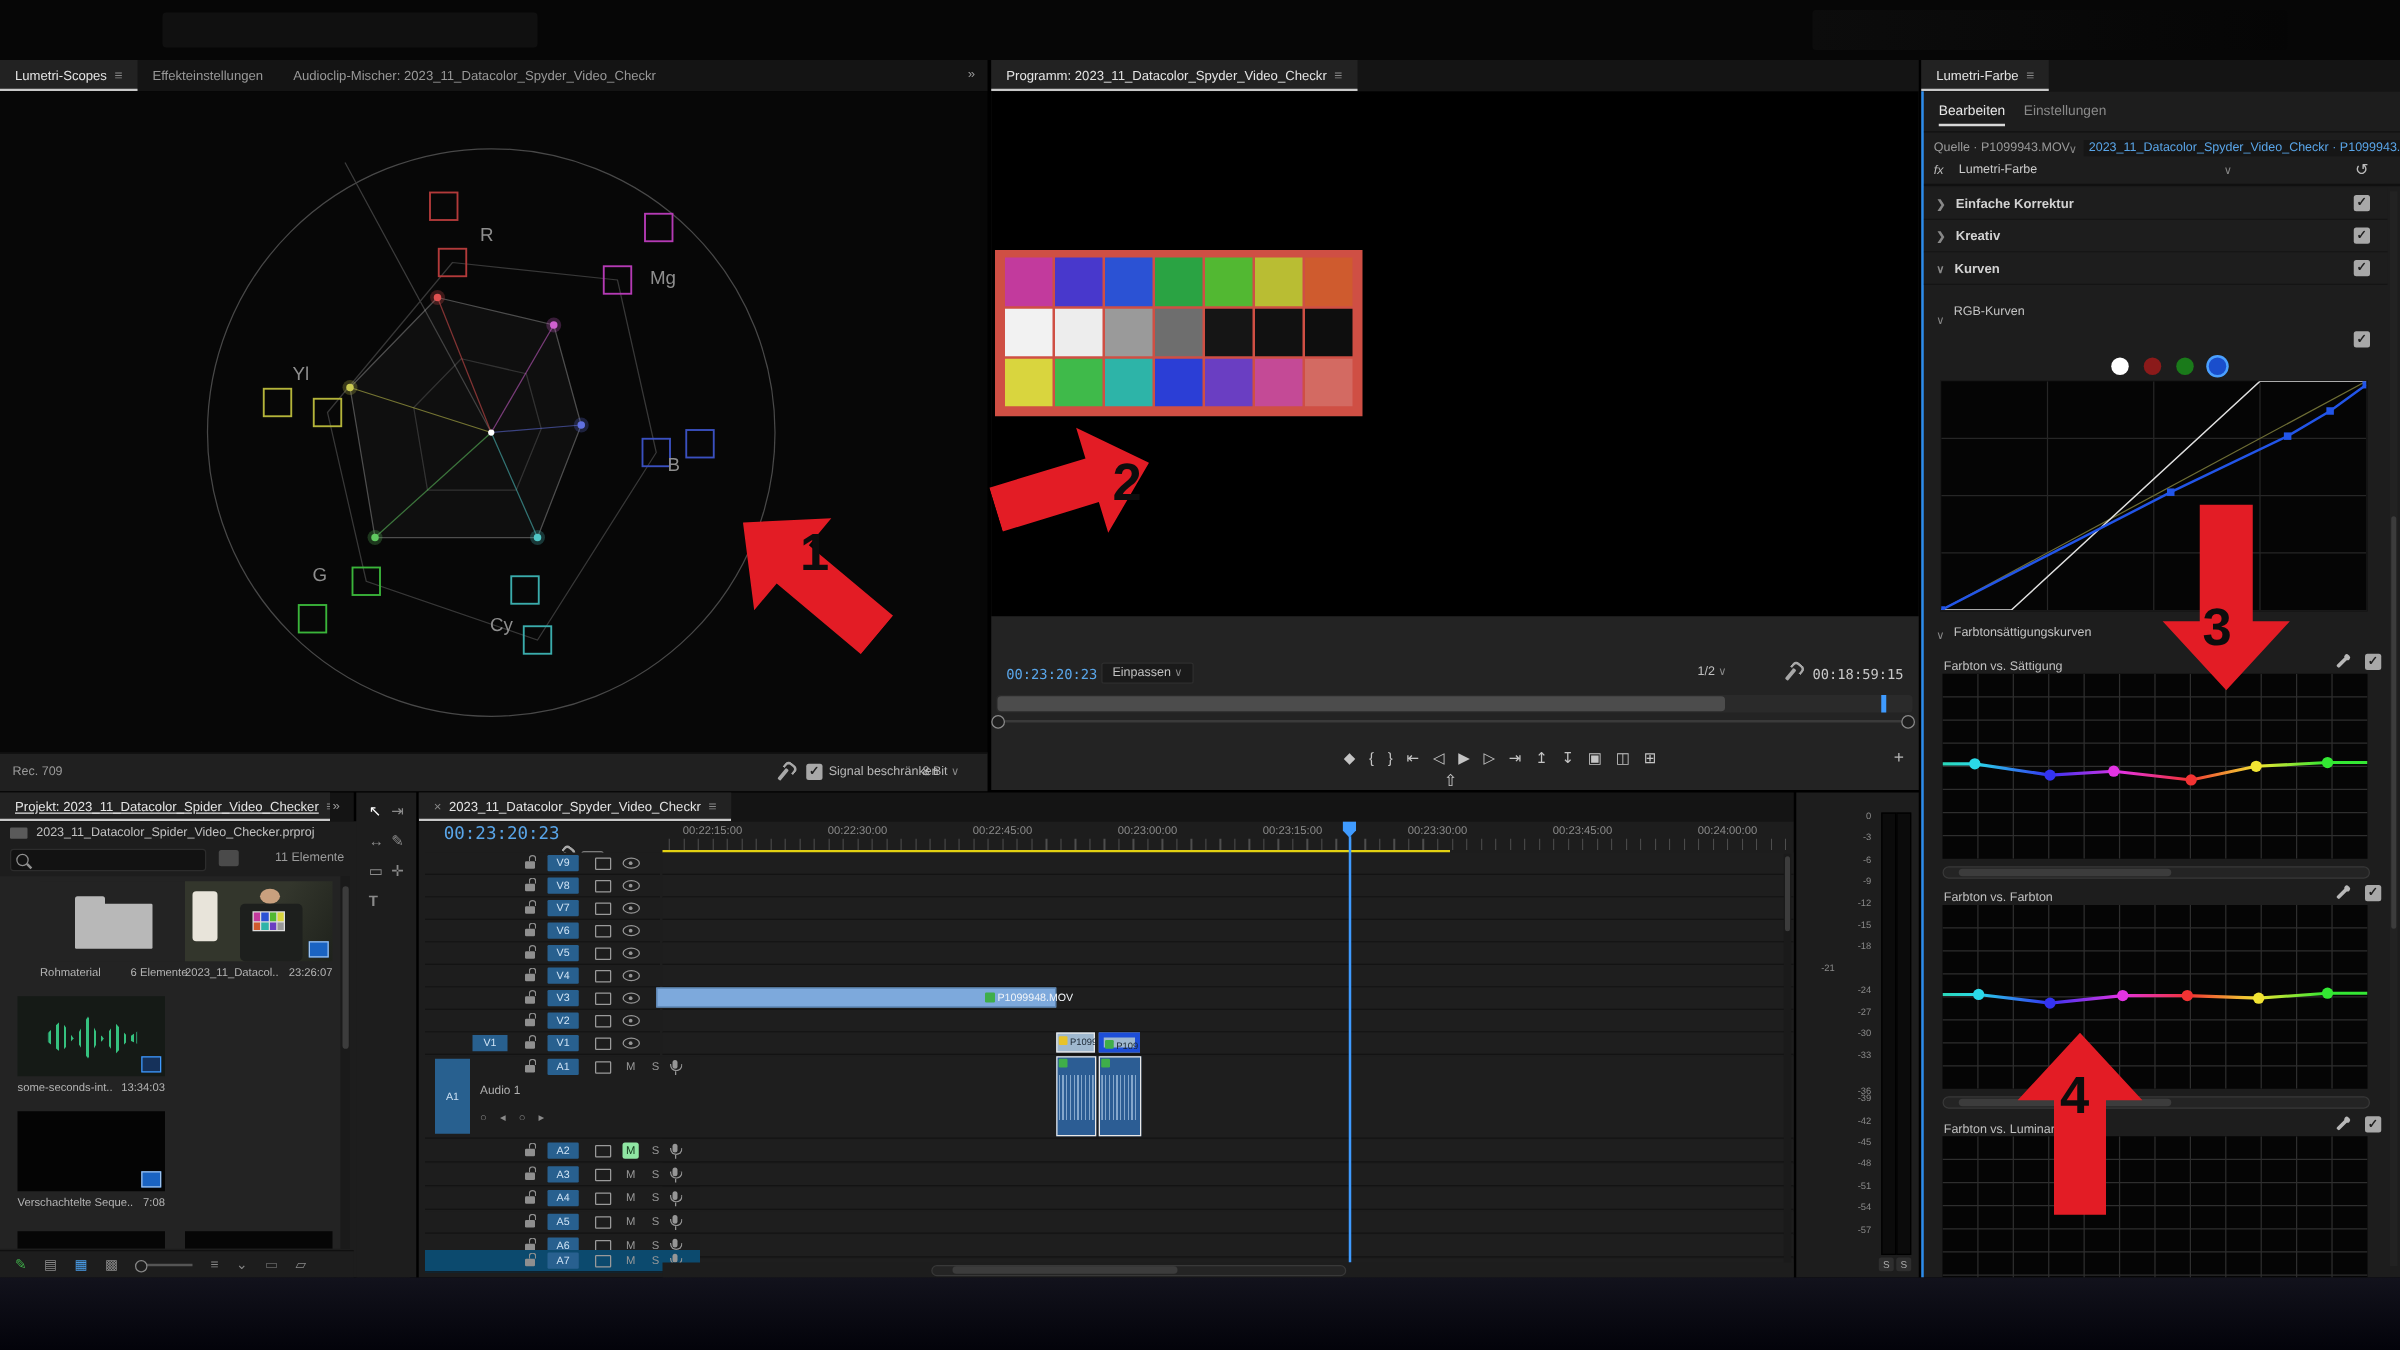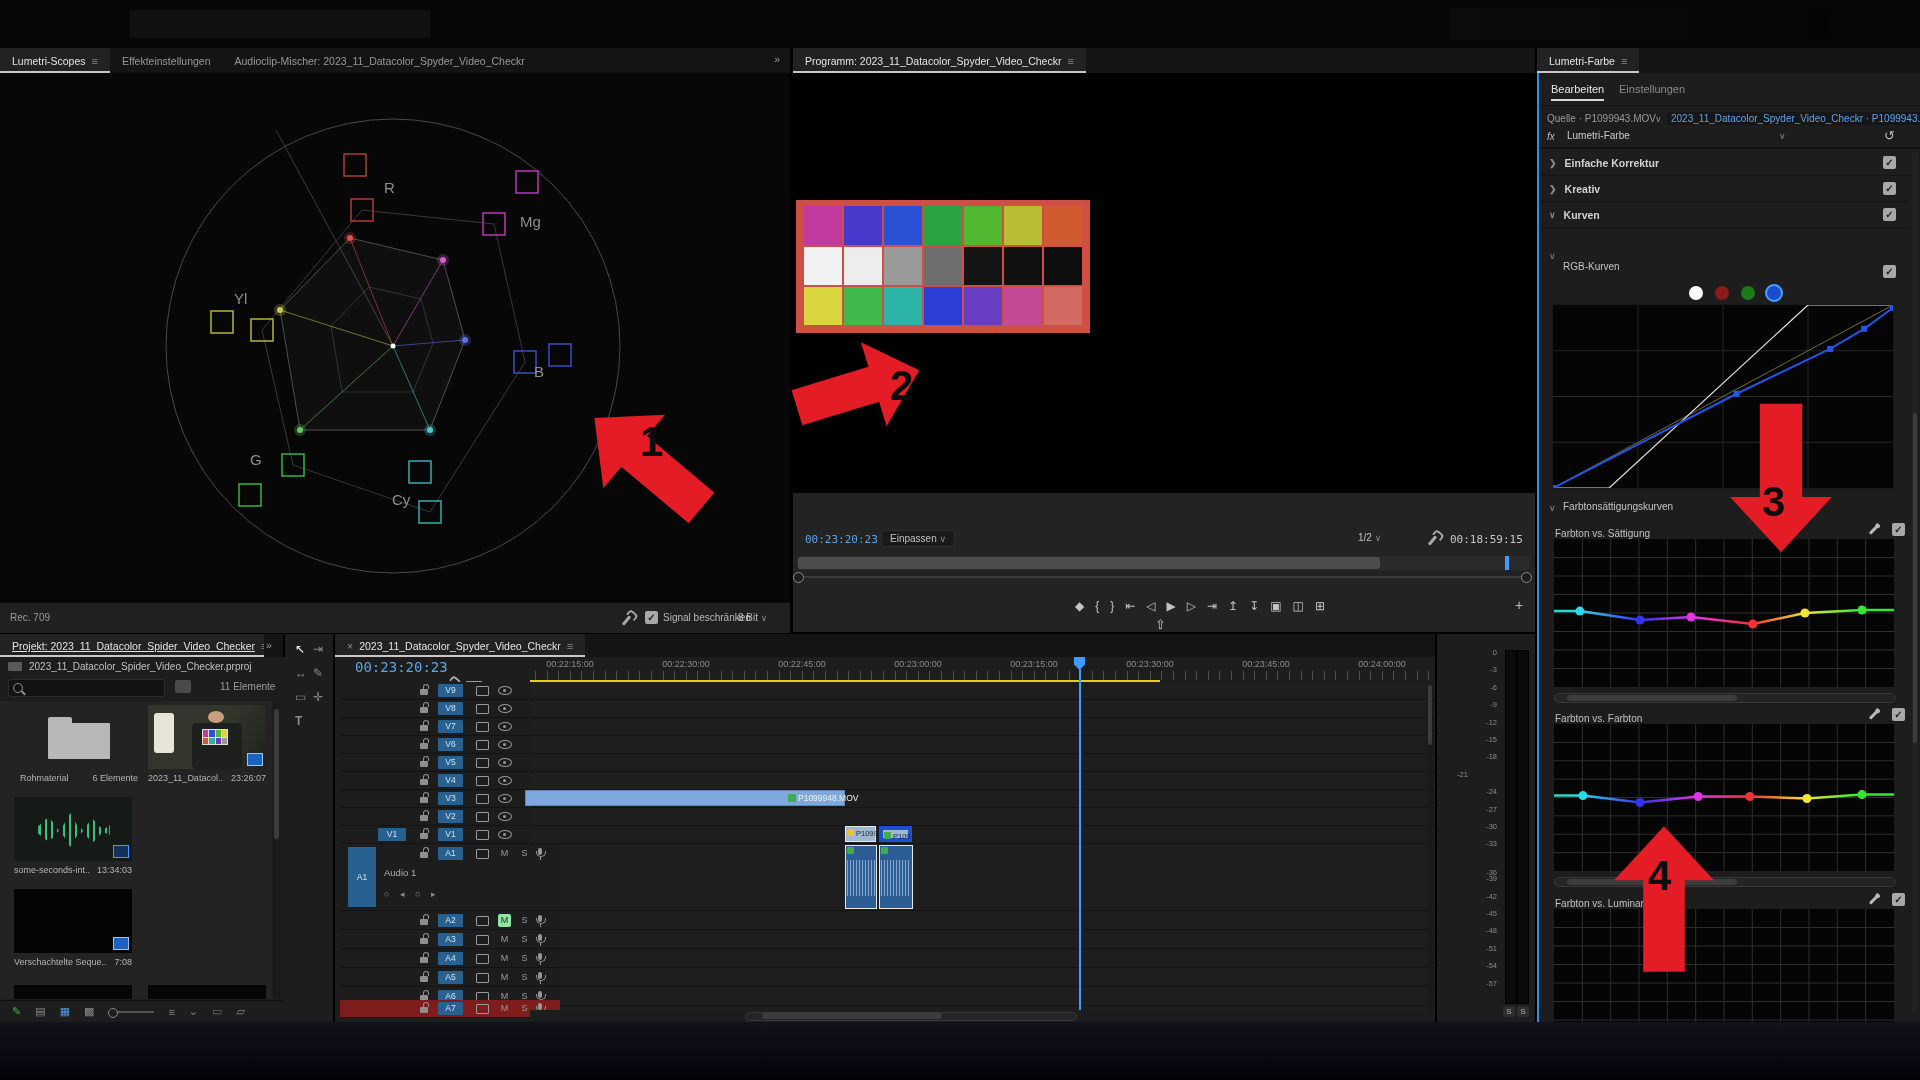--- a/index.html
+++ b/index.html
@@ -218,21 +218,21 @@
     <div class="abs" style="left:8px;top:4px;display:flex;gap:7px;align-items:center;">
       <span style="width:14px;height:9px;background:#5a5a5a;display:inline-block;border-radius:1px;"></span>
       <span class="t10" style="color:#c0c0c0;">2023_11_Datacolor_Spider_Video_Checker.prproj</span>
     </div>
     <div class="abs" style="left:8px;top:22px;width:155px;height:16px;background:#121212;border:1px solid #2c2c2c;border-radius:3px;">
       <span class="mag" style="position:absolute;left:4px;top:3px;"></span>
     </div>
     <span class="abs" style="left:175px;top:23px;width:16px;height:13px;background:#4a4a4a;border-radius:2px;"></span>
     <span class="abs t10" style="left:220px;top:24px;color:#9a9a9a;">11 Elemente</span>
     <div id="proj-items" style="position:absolute;left:0;top:44px;width:272px;height:298px;overflow:hidden;background:#232323;">
-        <div style="position: absolute; left: 20px; top: 4px; width: 118px; height: 88px;">
+        <div style="position: absolute; left: 32px; top: 4px; width: 118px; height: 88px;">
           <div style="position: absolute; left: 0px; top: 0px; width: 118px; height: 64px; background: rgb(35, 35, 35);">
             <div style="position: absolute; left: 28px; top: 12px; width: 24px; height: 7px; background: rgb(184, 184, 184); border-radius: 2px 2px 0px 0px;"></div>
             <div style="position: absolute; left: 28px; top: 18px; width: 62px; height: 36px; background: rgb(184, 184, 184); border-radius: 1px;"></div>
           </div>
           <div style="position: absolute; left: 0px; top: 68px; width: 118px; font-size: 9px; color: rgb(180, 180, 180); display: flex; justify-content: space-between;">
             <span>Rohmaterial</span>
             <span>6 Elemente</span>
           </div>
         </div>
         <div style="position: absolute; left: 148px; top: 4px; width: 118px; height: 88px;">
@@ -454,21 +454,21 @@
         <div class="rowlane" style="left: 195px; top: 331px; width: 905px; height: 17px;"></div>
         <div style="position: absolute; left: 5px; top: 331px; width: 220px; height: 17px; background: rgb(29, 29, 29); border-bottom: 1px solid rgb(19, 19, 19);">
           <span class="lock" style="position: absolute; left: 80px; top: 7px;"></span>
           <div class="hdrname" style="position: absolute; left: 98px; top: 2px;">A6</div>
           <div style="position: absolute; left: 136px; top: 4px; width: 11px; height: 8px; border: 1px solid rgb(154, 154, 154); border-radius: 1px;"></div>
           <div style="position: absolute; left: 158px; top: 2px; width: 13px; height: 13px; text-align: center; line-height: 13px; font-size: 9px; color: rgb(154, 154, 154);">M</div>
           <div style="position: absolute; left: 178px; top: 2px; width: 13px; height: 13px; text-align: center; line-height: 13px; font-size: 9px; color: rgb(154, 154, 154);">S</div>
           <span class="mic" style="position: absolute; left: 198px; top: 3px;"></span>
         </div>
         <div class="rowlane" style="left: 195px; top: 350px; width: 905px; height: 17px;"></div>
-        <div style="position: absolute; left: 5px; top: 343px; width: 220px; height: 17px; background: #7f1d1d; border-bottom: 1px solid rgb(19, 19, 19);">
+        <div style="position: absolute; left: 5px; top: 343px; width: 220px; height: 17px; background: #0c4a6e; border-bottom: 1px solid rgb(19, 19, 19);">
           <span class="lock" style="position: absolute; left: 80px; top: 7px;"></span>
           <div class="hdrname" style="position: absolute; left: 98px; top: 2px;">A7</div>
           <div style="position: absolute; left: 136px; top: 4px; width: 11px; height: 8px; border: 1px solid rgb(154, 154, 154); border-radius: 1px;"></div>
           <div style="position: absolute; left: 158px; top: 2px; width: 13px; height: 13px; text-align: center; line-height: 13px; font-size: 9px; color: rgb(154, 154, 154);">M</div>
           <div style="position: absolute; left: 178px; top: 2px; width: 13px; height: 13px; text-align: center; line-height: 13px; font-size: 9px; color: rgb(154, 154, 154);">S</div>
           <span class="mic" style="position: absolute; left: 198px; top: 3px;"></span>
         </div>
       </div>
 
     <div class="abs" style="left:190px;top:133px;width:320px;height:16px;background:#7da9dc;border:1px solid #5d86b4;box-sizing:border-box;">
@@ -566,21 +566,21 @@
           <span class="cb" style="left: 344px; top: 6px;">✓</span>
         </div>
         <div class="secrow" style="top: 129px; position: absolute; left: 0px; width: 371px;">
           <span class="chev">∨</span>
           <span>Kurven</span>
           <span class="cb" style="left: 344px; top: 6px;">✓</span>
         </div>
       </div>
 
     <span class="abs chev" style="left:10px;top:178px;">∨</span>
-    <span class="abs t10" style="left:24px;top:188px;color:#c4c4c4;">RGB-Kurven</span>
+    <span class="abs t10" style="left:24px;top:171px;color:#c4c4c4;">RGB-Kurven</span>
     <span class="cb" style="left:344px;top:192px;">✓</span>
     <div class="abs" style="left:150px;top:212px;width:120px;height:18px;" id="chan-dots">
         <div style="position: absolute; left: 0px; top: 1px; width: 14px; height: 14px; border-radius: 50%; background: rgb(255, 255, 255);"></div>
         <div style="position: absolute; left: 26px; top: 1px; width: 14px; height: 14px; border-radius: 50%; background: rgb(139, 26, 26);"></div>
         <div style="position: absolute; left: 52px; top: 1px; width: 14px; height: 14px; border-radius: 50%; background: rgb(26, 122, 26);"></div>
         <div style="position: absolute; left: 78px; top: 1px; width: 14px; height: 14px; border-radius: 50%; background: rgb(26, 78, 204); box-shadow: rgb(74, 160, 255) 0px 0px 0px 2px;"></div>
       </div>
     <div class="plot" style="left:13px;top:231px;width:340px;height:183px;"><svg id="rgbplot" width="340" height="183">
           <line x1="85" y1="0" x2="85" y2="183" stroke="#262626"></line>
           <line x1="0" y1="45.75" x2="340" y2="45.75" stroke="#262626"></line>

